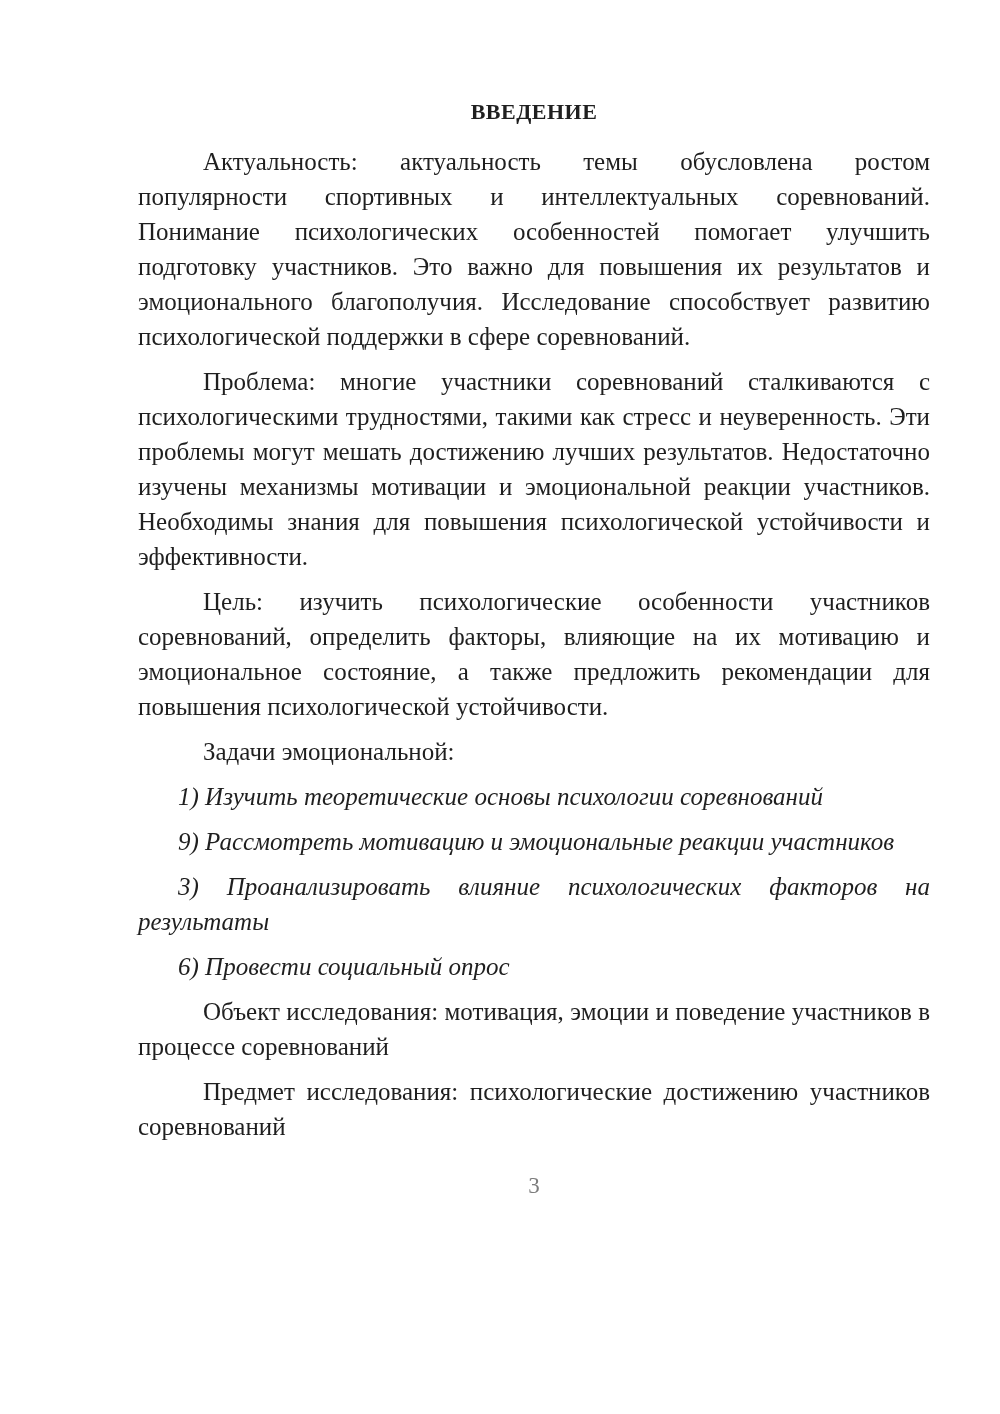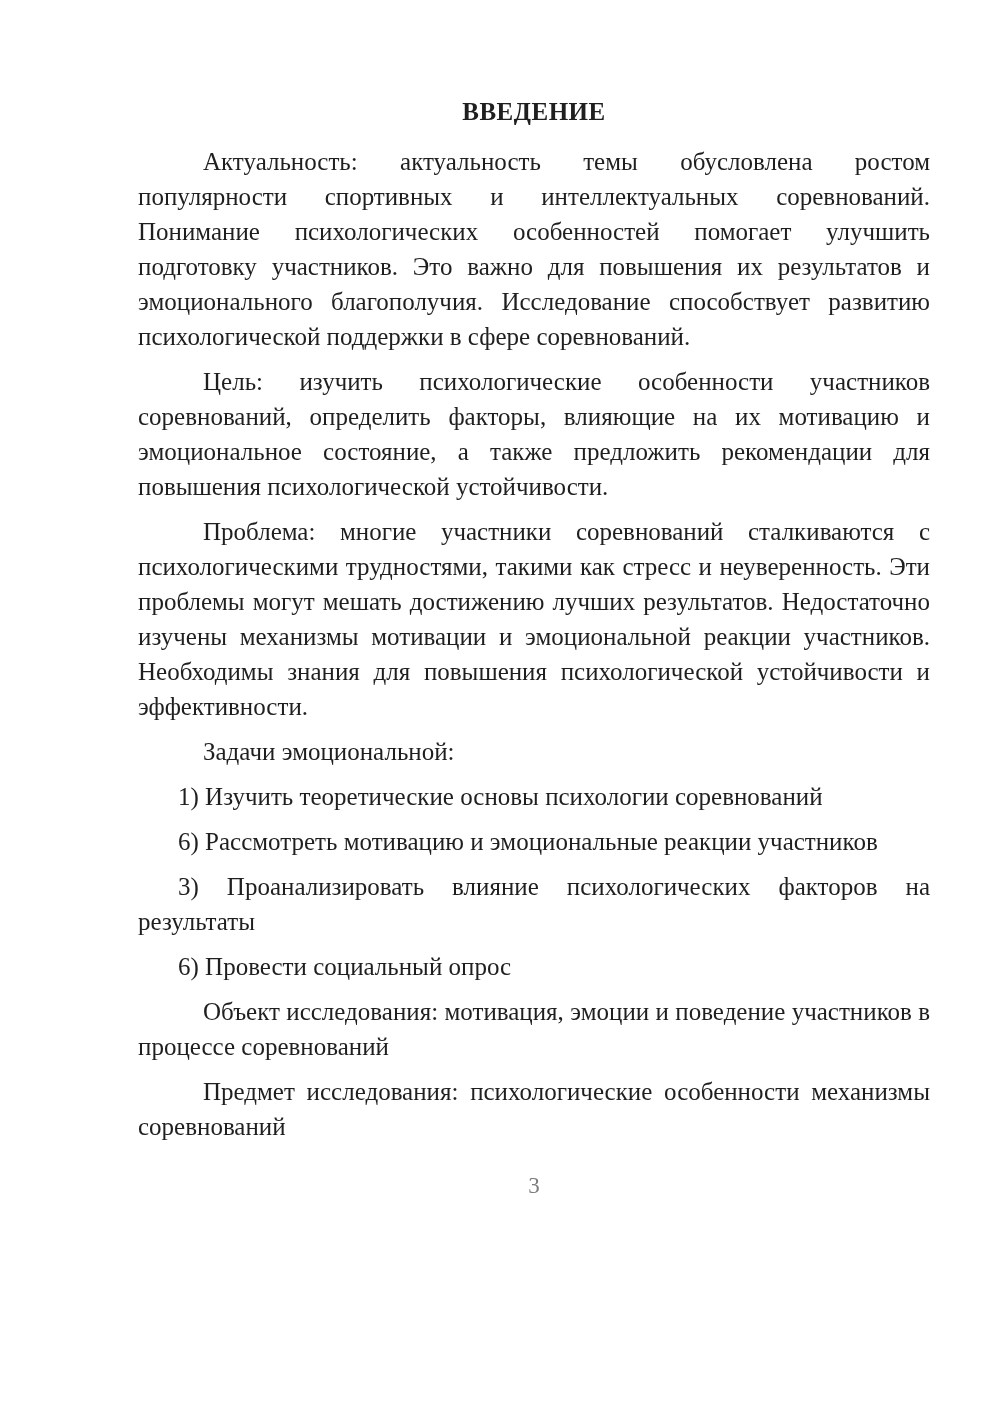--- a/index.html
+++ b/index.html
@@ -14,67 +14,68 @@
     background: #ffffff;
     box-sizing: border-box;
     padding: 94px 70px 0 138px;
     font-family: "Liberation Serif", "DejaVu Serif", serif;
     color: #1f1f1f;
     font-size: 25px;
     line-height: 35px;
     overflow: hidden;
   }
   .doc-title {
-    font-size: 25px;
+    font-size: 22px;
     line-height: 35px;
     font-weight: bold;
     text-align: center;
     margin: 0 0 15px 0;
     letter-spacing: 0.5px;
   }
   .para {
     margin: 0 0 10px 0;
     text-align: justify;
     text-indent: 65px;
   }
   .task {
     margin: 0 0 10px 0;
     text-align: justify;
     text-indent: 40px;
+    font-style: italic;
   }
   .footer {
     margin-top: 24px;
     text-align: center;
     color: #7d7d7d;
     font-size: 23px;
     line-height: 35px;
   }
 </style>
 </head>
 <body>
 
 <div class="page">
   <h1 class="doc-title">ВВЕДЕНИЕ</h1>
 
   <p class="para">Актуальность: актуальность темы обусловлена ростом популярности спортивных и интеллектуальных соревнований. Понимание психологических особенностей помогает улучшить подготовку участников. Это важно для повышения их результатов и эмоционального благополучия. Исследование способствует развитию психологической поддержки в сфере соревнований.</p>
 
+  <p class="para">Проблема: многие участники соревнований сталкиваются с психологическими трудностями, такими как стресс и неуверенность. Эти проблемы могут мешать достижению лучших результатов. Недостаточно изучены механизмы мотивации и эмоциональной реакции участников. Необходимы знания для повышения психологической устойчивости и эффективности.</p>
+
   <p class="para">Цель: изучить психологические особенности участников соревнований, определить факторы, влияющие на их мотивацию и эмоциональное состояние, а также предложить рекомендации для повышения психологической устойчивости.</p>
-
-  <p class="para">Проблема: многие участники соревнований сталкиваются с психологическими трудностями, такими как стресс и неуверенность. Эти проблемы могут мешать достижению лучших результатов. Недостаточно изучены механизмы мотивации и эмоциональной реакции участников. Необходимы знания для повышения психологической устойчивости и эффективности.</p>
 
   <p class="para">Задачи эмоциональной:</p>
 
   <p class="task">1) Изучить теоретические основы психологии соревнований</p>
 
-  <p class="task">6) Рассмотреть мотивацию и эмоциональные реакции участников</p>
+  <p class="task">9) Рассмотреть мотивацию и эмоциональные реакции участников</p>
 
   <p class="task">3) Проанализировать влияние психологических факторов на результаты</p>
 
   <p class="task">6) Провести социальный опрос</p>
 
 
   <p class="para">Объект исследования: мотивация, эмоции и поведение участников в процессе соревнований</p>
 
-  <p class="para">Предмет исследования: психологические особенности механизмы соревнований</p>
+  <p class="para">Предмет исследования: психологические достижению участников соревнований</p>
 
 
   <div class="footer">3</div>
 </div>
 
 </body></html>

